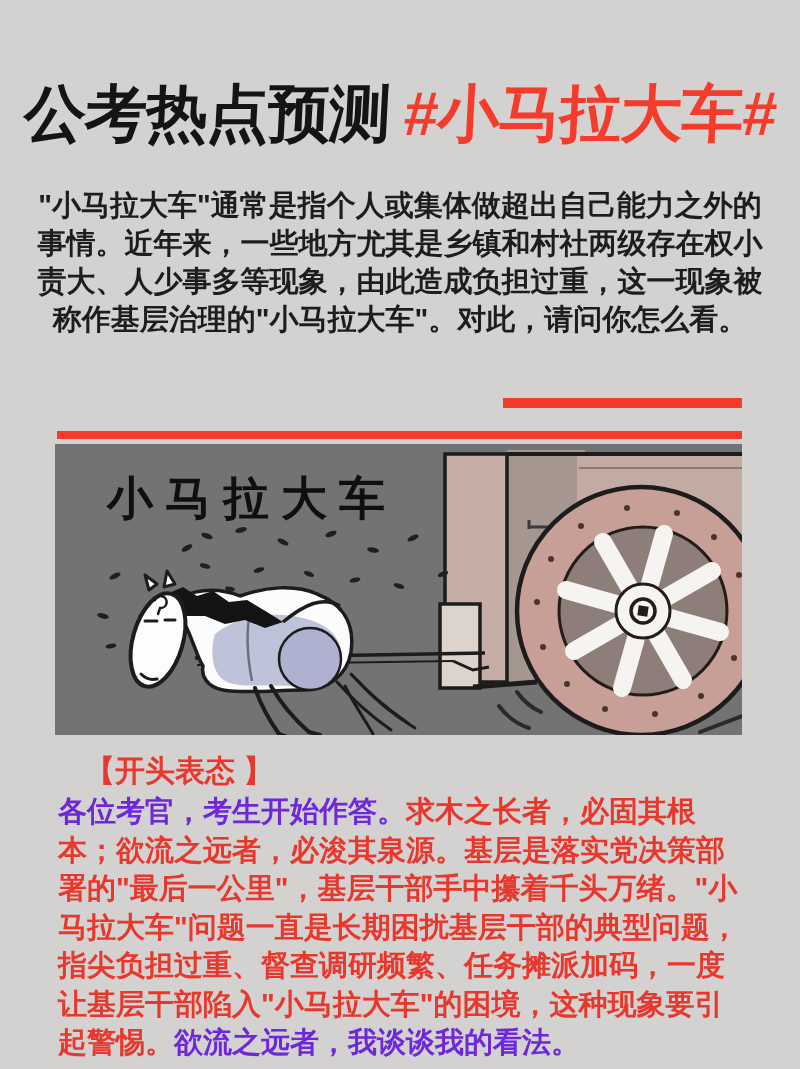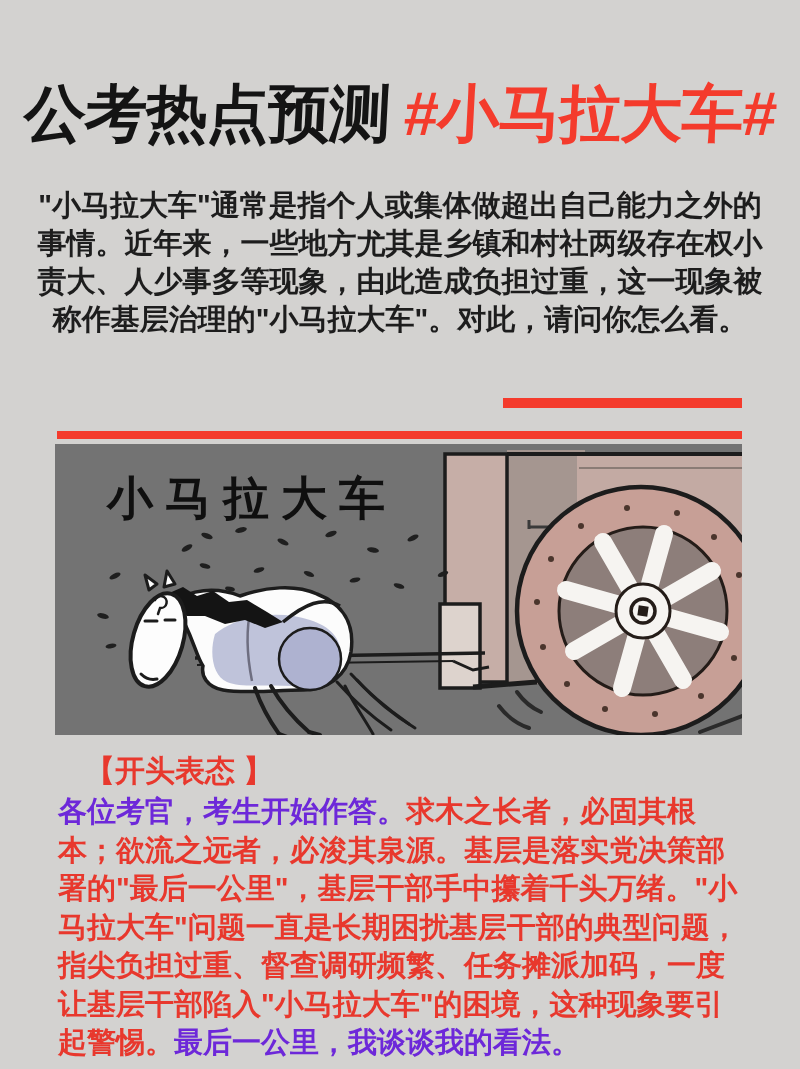--- a/index.html
+++ b/index.html
@@ -169,14 +169,14 @@
       </g>
     </g>
 
     <text x="52" y="70" font-size="46" font-weight="bold" fill="#0f0f0f" letter-spacing="12" font-family="Liberation Sans, DejaVu Sans, sans-serif">小马拉大车</text>
   </svg>
 </div>
 
 <div class="answer-heading">【开头表态 】</div>
 
 <div class="answer">
-  <span class="seg-black">各位考官，考生开始作答。</span><span class="seg-red">求木之长者，必固其根本；欲流之远者，必浚其泉源。基层是落实党决策部署的"最后一公里"，基层干部手中攥着千头万绪。"小马拉大车"问题一直是长期困扰基层干部的典型问题，指尖负担过重、督查调研频繁、任务摊派加码，一度让基层干部陷入"小马拉大车"的困境，这种现象要引起警惕。</span><span class="seg-black">最后一公里，我谈谈我的看法。</span>
+  <span class="seg-black">各位考官，考生开始作答。</span><span class="seg-red">求木之长者，必固其根本；欲流之远者，必浚其泉源。基层是落实党决策部署的"最后一公里"，基层干部手中攥着千头万绪。"小马拉大车"问题一直是长期困扰基层干部的典型问题，指尖负担过重、督查调研频繁、任务摊派加码，一度让基层干部陷入"小马拉大车"的困境，这种现象要引起警惕。</span><span class="seg-black">欲流之远者，我谈谈我的看法。</span>
 </div>
 
 </body></html>

